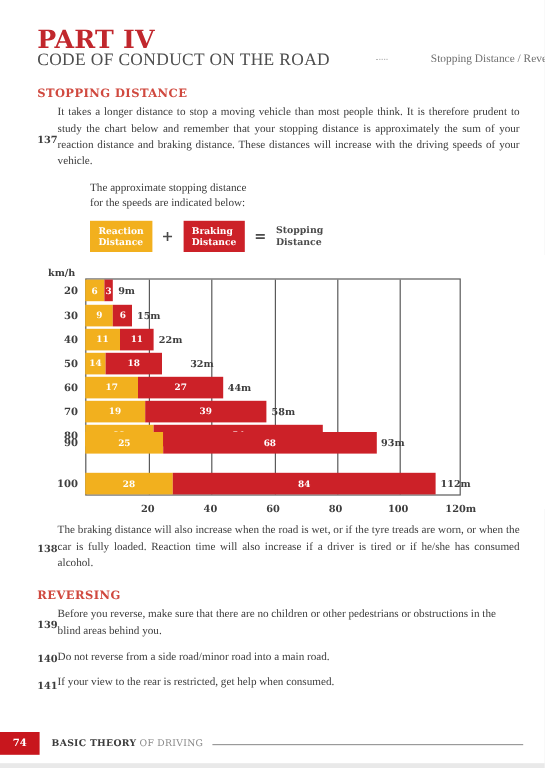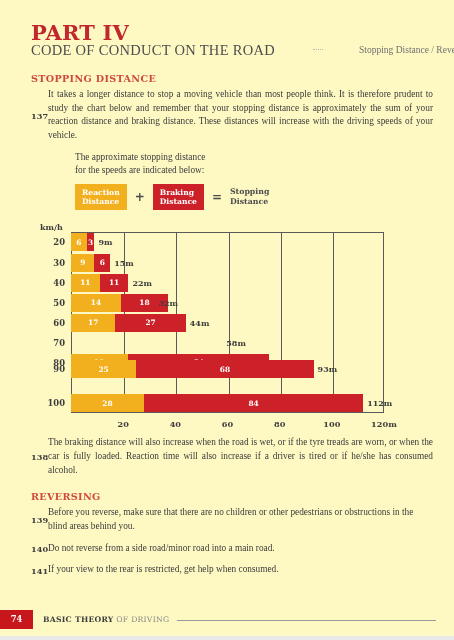--- a/index.html
+++ b/index.html
@@ -9,21 +9,21 @@
     width: 454px;
     height: 640px;
     background: #e9e9e9;
     font-family: "Liberation Serif", serif;
     overflow: hidden;
   }
   .page {
     position: relative;
     width: 454px;
     height: 640px;
-    background: #fef9c3;
+    background: #ffffff;
     padding: 0;
   }
   
   .header { position: relative; padding: 22px 18px 0 31px; }
   .part-title {
     font-family: "DejaVu Serif", serif;
     font-weight: bold;
     font-size: 21px;
     color: #c1272d;
     letter-spacing: 0.2px;
@@ -379,21 +379,21 @@
               </div>
               <div class="seg seg-braking" style="width: 28.6917px;">
                 <span class="seg-val">11</span>
               </div>
             </div>
             <div class="total" style="left: 57.3833px;">22m</div>
           </div>
           <div class="row" style="top: 61.3889px;">
             <div class="row-label">50</div>
             <div class="bar">
-              <div class="seg seg-reaction" style="width: 50px; justify-content: center;">
+              <div class="seg seg-reaction" style="width: 17px; justify-content: center;">
                 <span class="seg-val">14</span>
               </div>
               <div class="seg seg-braking" style="width: 47px;">
                 <span class="seg-val">18</span>
               </div>
             </div>
             <div class="total" style="left: 83.4667px;">32m</div>
           </div>
           <div class="row" style="top: 81.5px;">
             <div class="row-label">60</div>
@@ -402,20 +402,28 @@
                 <span class="seg-val">17</span>
               </div>
               <div class="seg seg-braking" style="width: 70.425px;">
                 <span class="seg-val">27</span>
               </div>
             </div>
             <div class="total" style="left: 114.767px;">44m</div>
           </div>
           <div class="row" style="top: 101.611px;">
             <div class="row-label">70</div>
+            <div class="bar">
+              <div class="seg seg-reaction" style="width: 49.5583px;">
+                <span class="seg-val">19</span>
+              </div>
+              <div class="seg seg-braking" style="width: 101.725px;">
+                <span class="seg-val">39</span>
+              </div>
+            </div>
             <div class="total" style="left: 151.283px;">58m</div>
           </div>
           <div class="row" style="top: 121.722px;">
             <div class="row-label">80</div>
             <div class="bar">
               <div class="seg seg-reaction" style="width: 57.3833px;">
                 <span class="seg-val">22</span>
               </div>
               <div class="seg seg-braking" style="width: 140.85px;">
                 <span class="seg-val">54</span>

